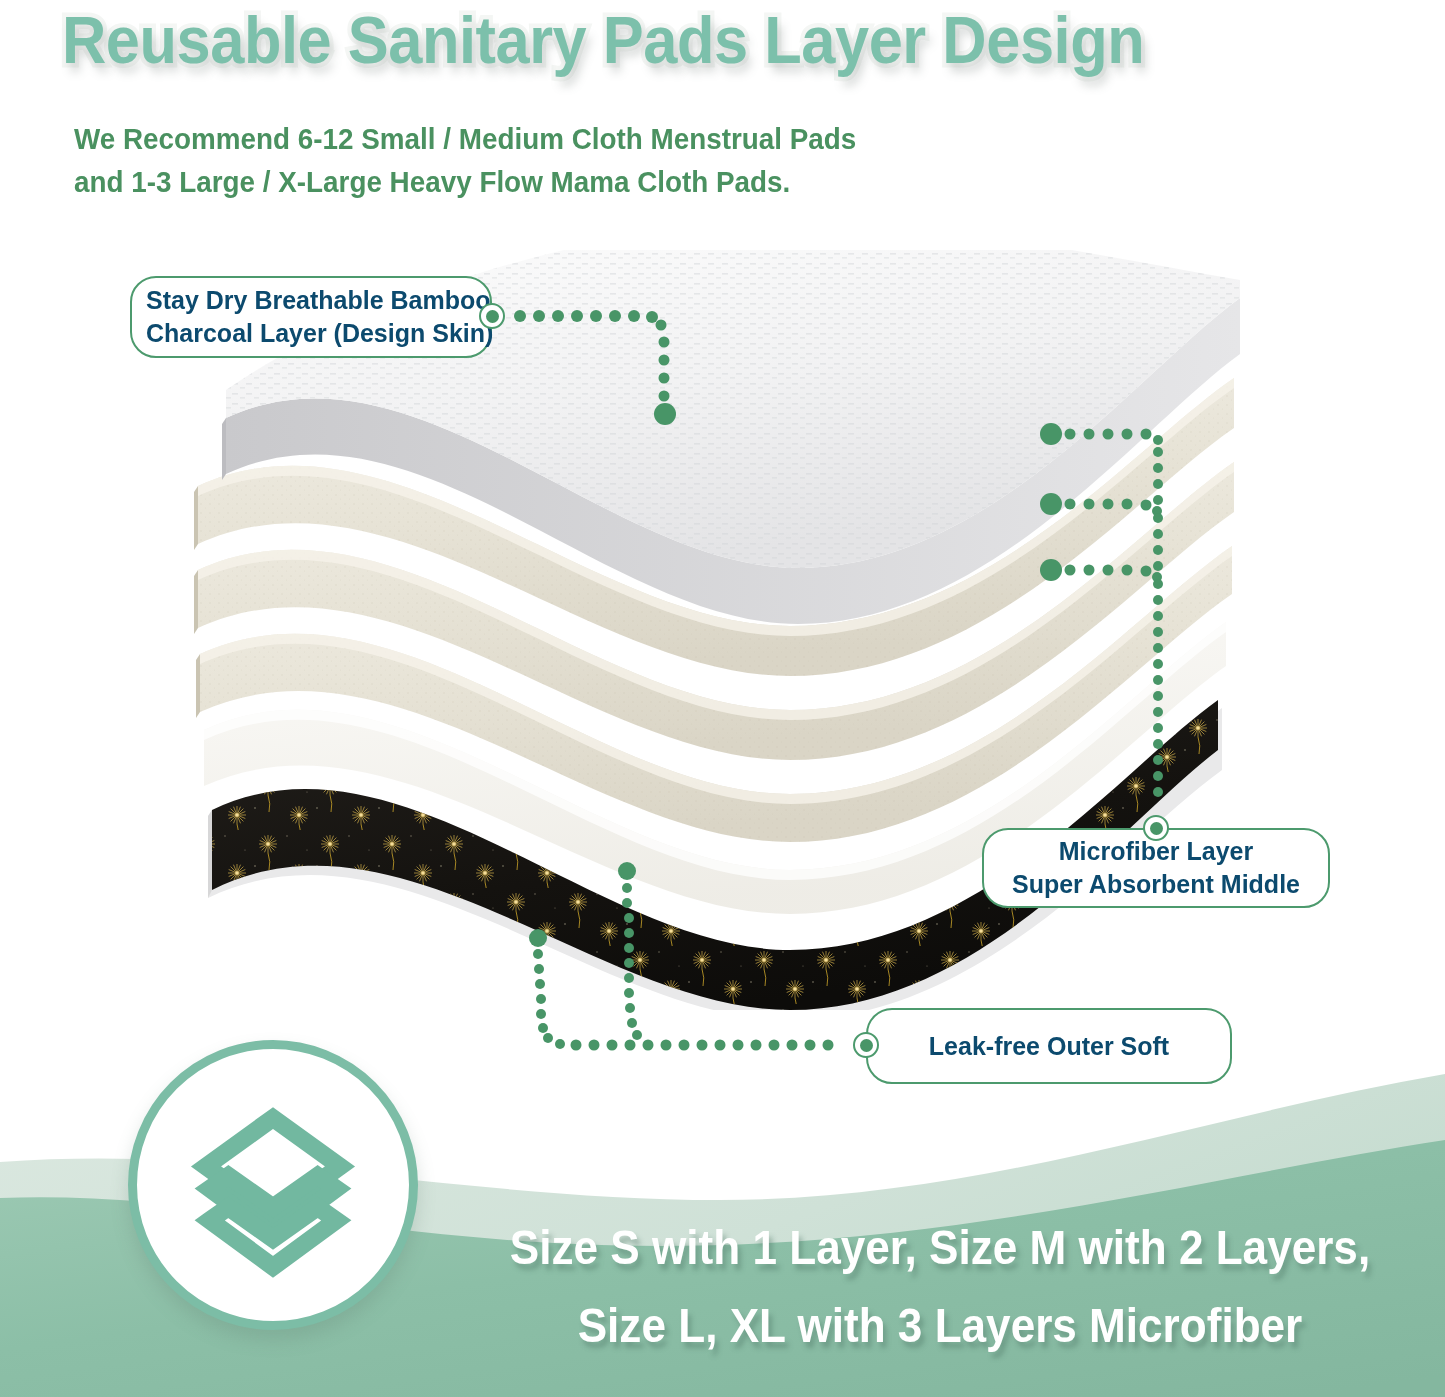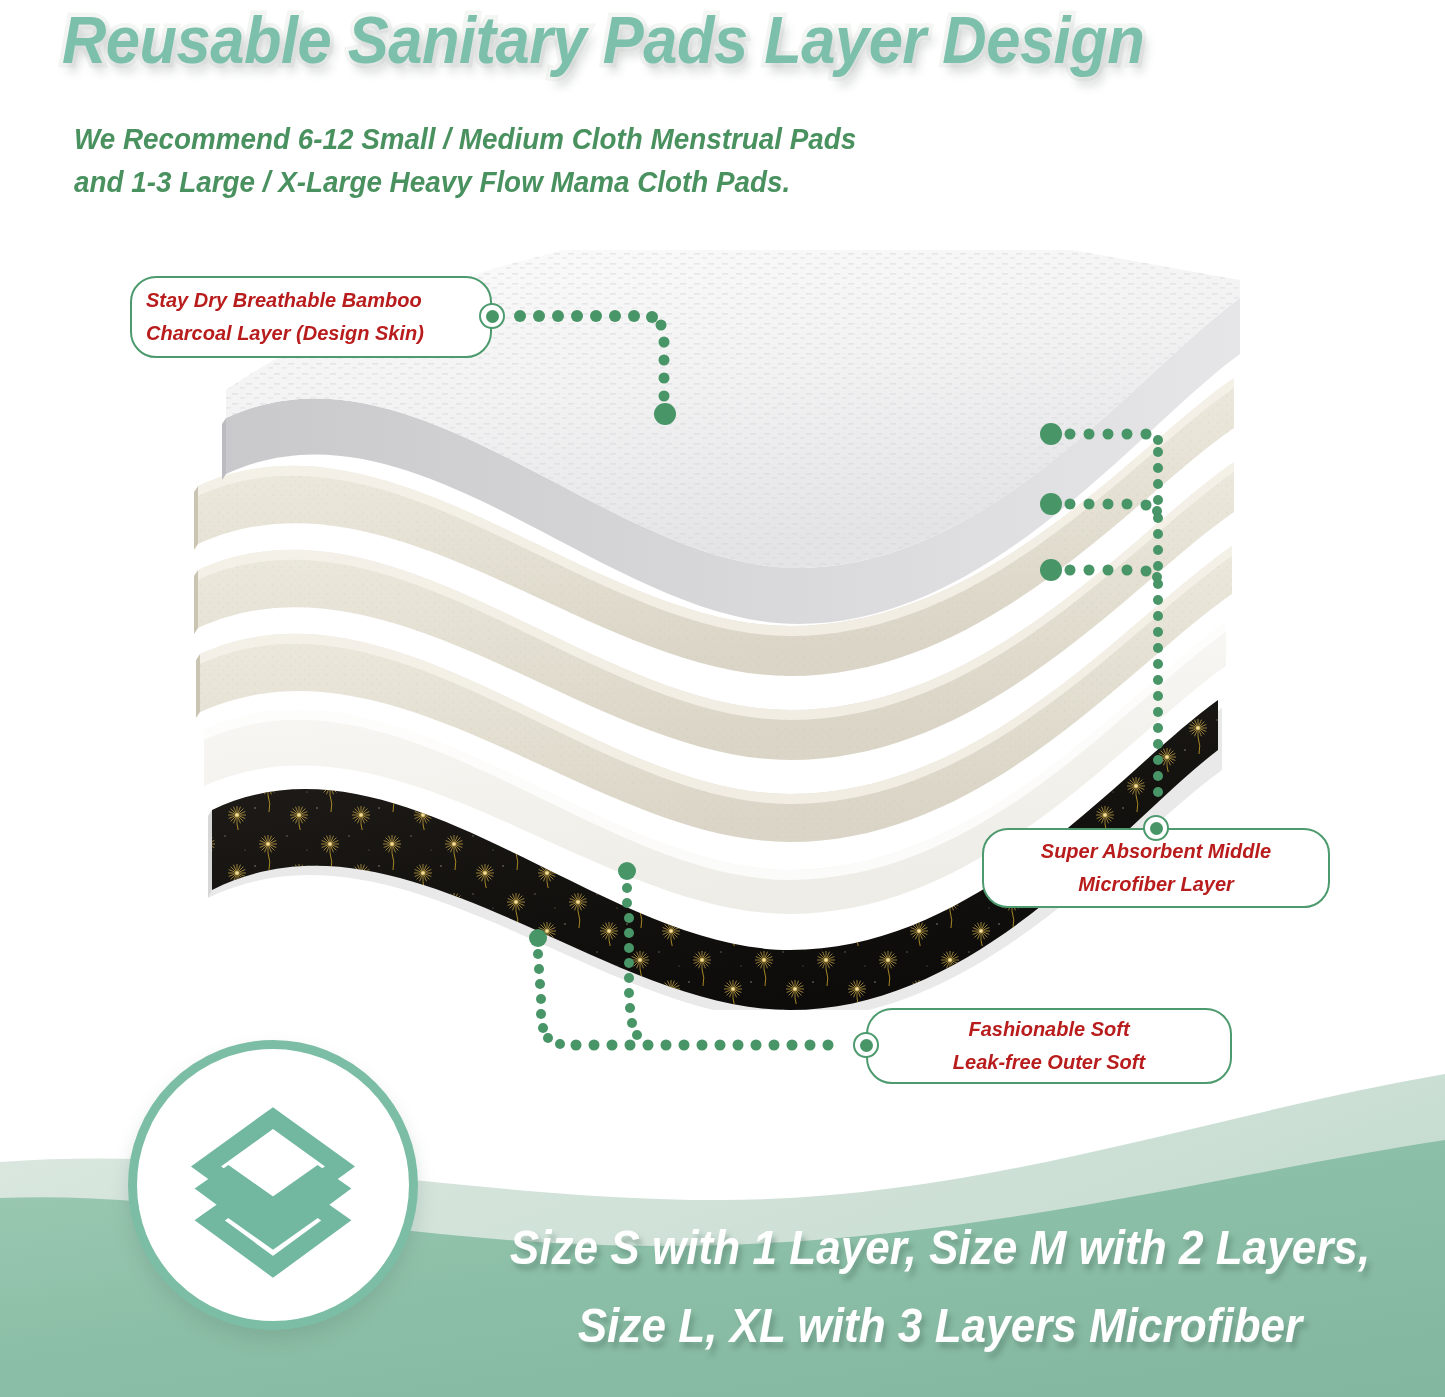--- a/index.html
+++ b/index.html
@@ -9,21 +9,20 @@
   }
   body {
     font-family: "Liberation Sans", sans-serif;
   }
   #page {
     position: relative;
     width: 1445px;
     height: 1397px;
     background: #ffffff;
     overflow: hidden;
-    font-style: italic;
   }
 
   
   #title {
     position: absolute;
     left: 62px;
     top: 2px;
     width: 1260px;
     height: 78px;
     font-size: 66px;
@@ -65,22 +64,22 @@
   }
   #stack svg { display: block; width: 100%; height: 100%; }
 
   
   .callout {
     position: absolute;
     box-sizing: border-box;
     border: 2.5px solid #4c9a6d;
     border-radius: 26px;
     background: #ffffff;
-    color: #b91c1c;
-    font-size: 20px;
+    color: #0c4a6e;
+    font-size: 25px;
     line-height: 33px;
     font-weight: 700;
     display: flex;
     align-items: center;
     justify-content: center;
     text-align: center;
     padding: 8px 16px;
   }
   .callout .l { display: block; white-space: nowrap; }
 
@@ -411,29 +410,28 @@
   <div class="callout" id="callout-top">
     <div>
       <span class="l">Stay Dry Breathable Bamboo</span>
       <span class="l">Charcoal Layer (Design Skin)</span>
     </div>
   </div>
   <div class="node" id="node-top"></div>
 
   <div class="callout" id="callout-mid">
     <div>
+      <span class="l">Microfiber Layer</span>
       <span class="l">Super Absorbent Middle</span>
-      <span class="l">Microfiber Layer</span>
     </div>
   </div>
   <div class="node" id="node-mid"></div>
 
   <div class="callout" id="callout-bot">
     <div>
-      <span class="l">Fashionable Soft</span>
       <span class="l">Leak-free Outer Soft</span>
     </div>
   </div>
   <div class="node" id="node-bot"></div>
 
   <div id="banner">
     <svg viewBox="0 0 1445 357" preserveAspectRatio="none" aria-hidden="true">
       <defs>
         <linearGradient id="gWaveBack" x1="0" y1="0" x2="1" y2="0.6">
           <stop offset="0%" stop-color="#dbe8e0"></stop>

